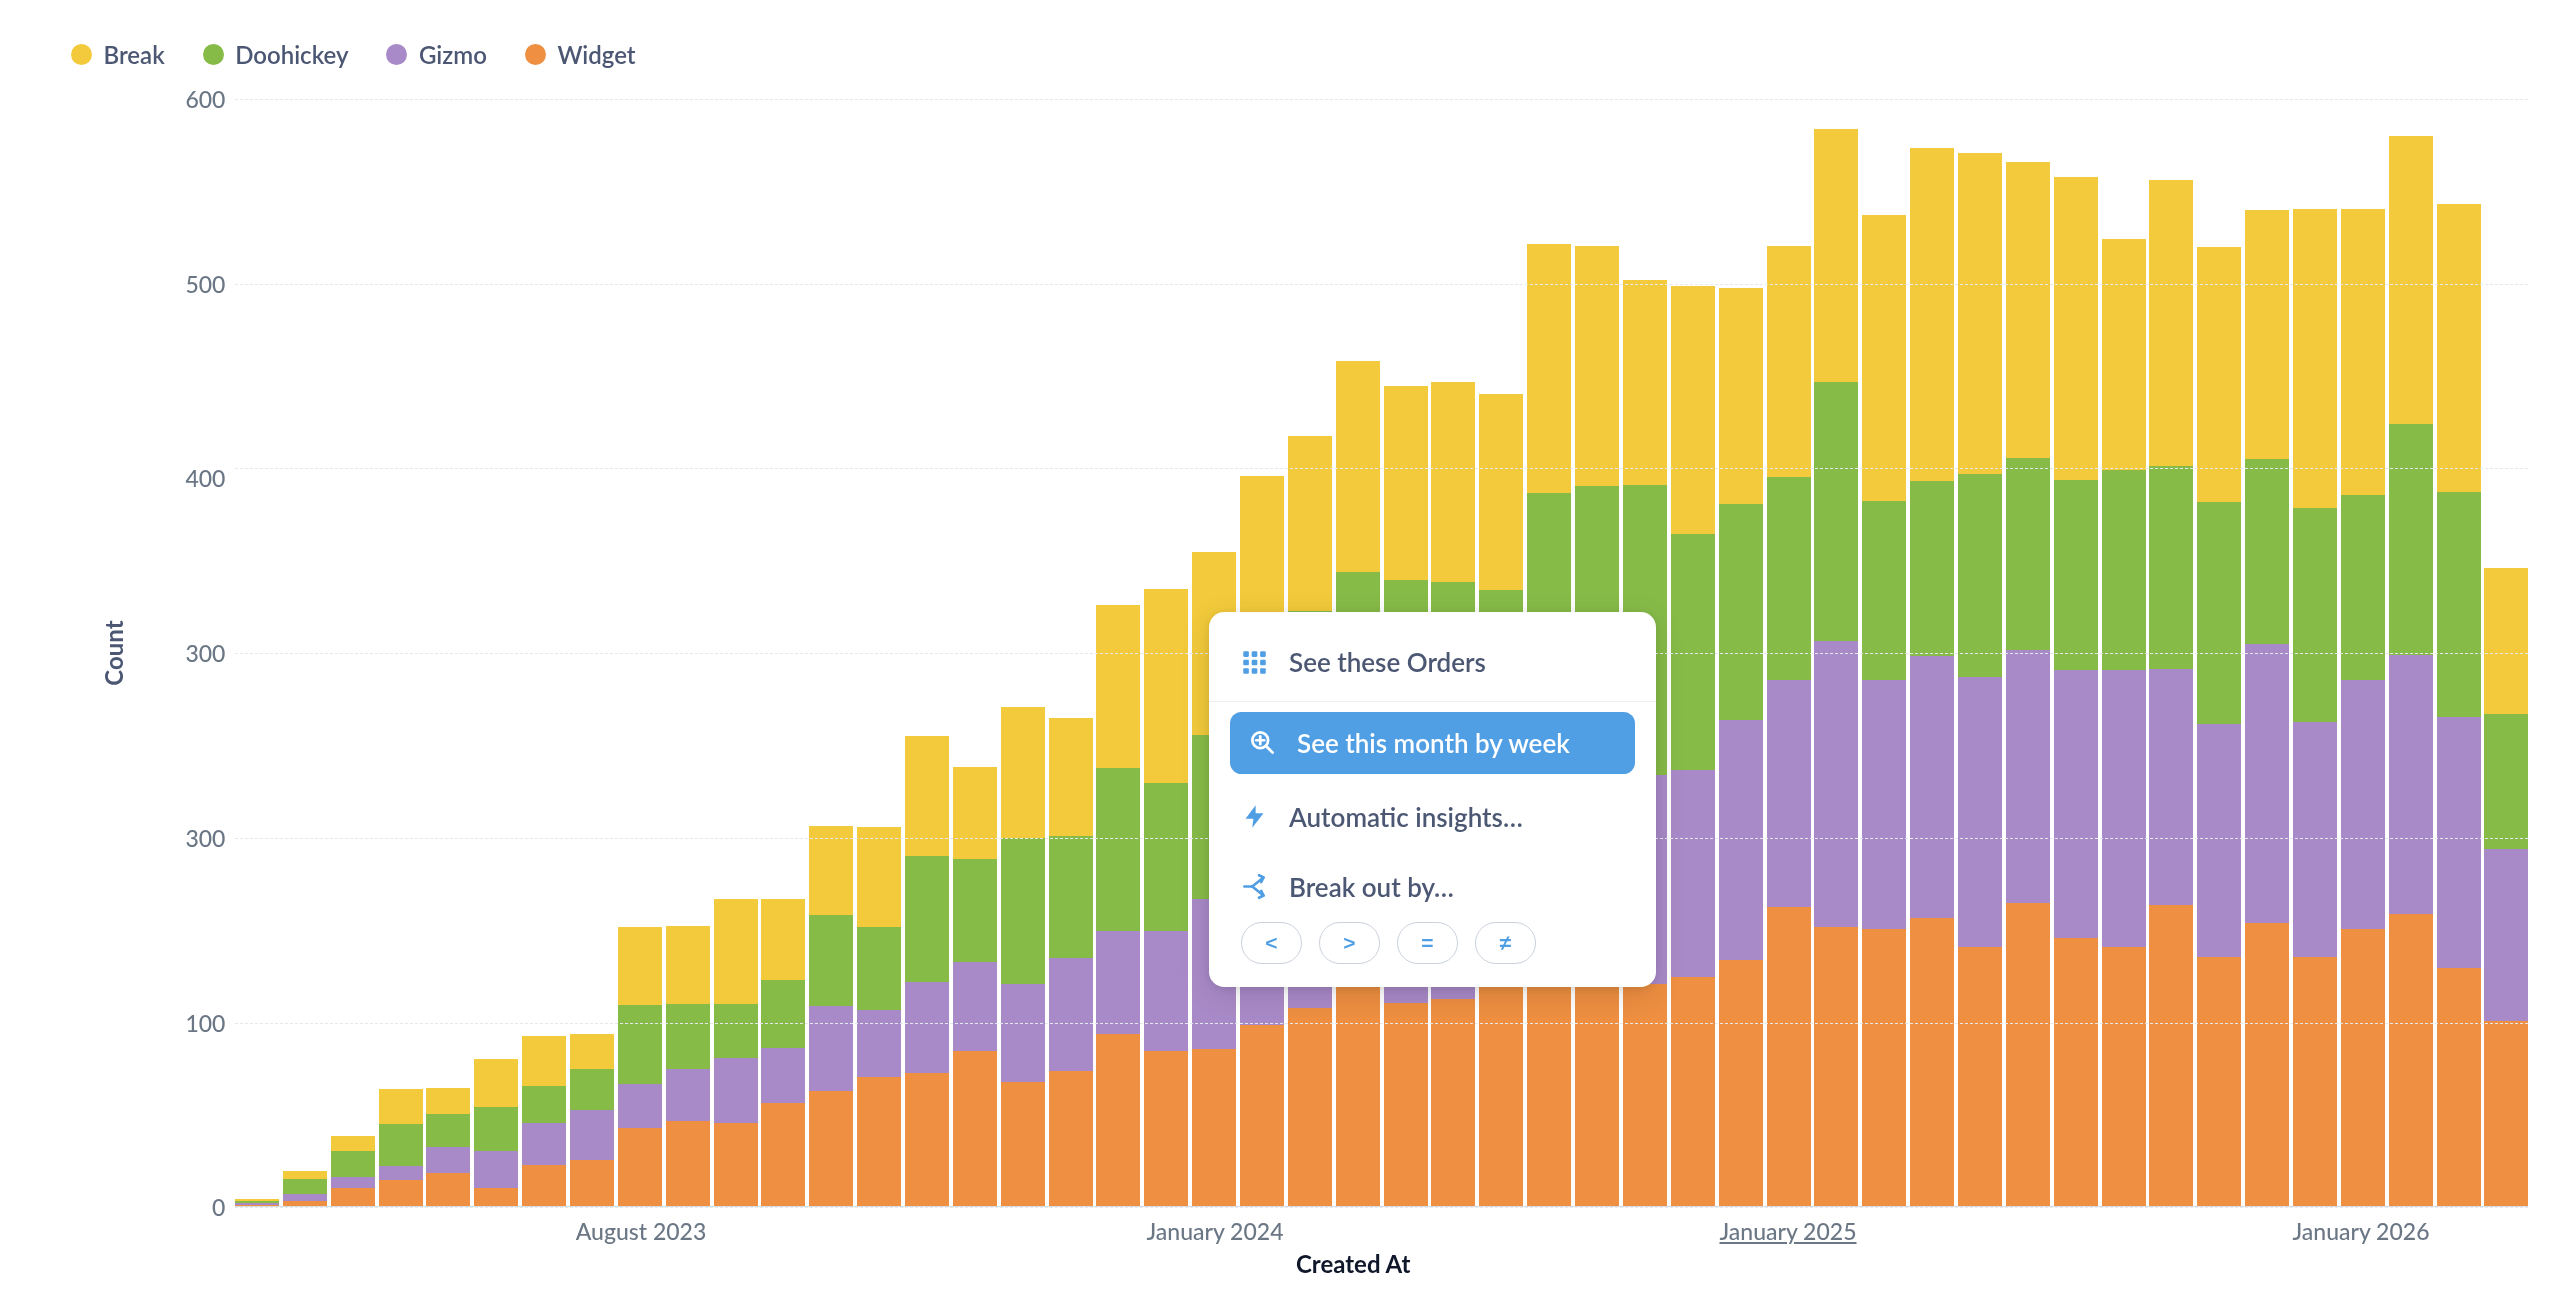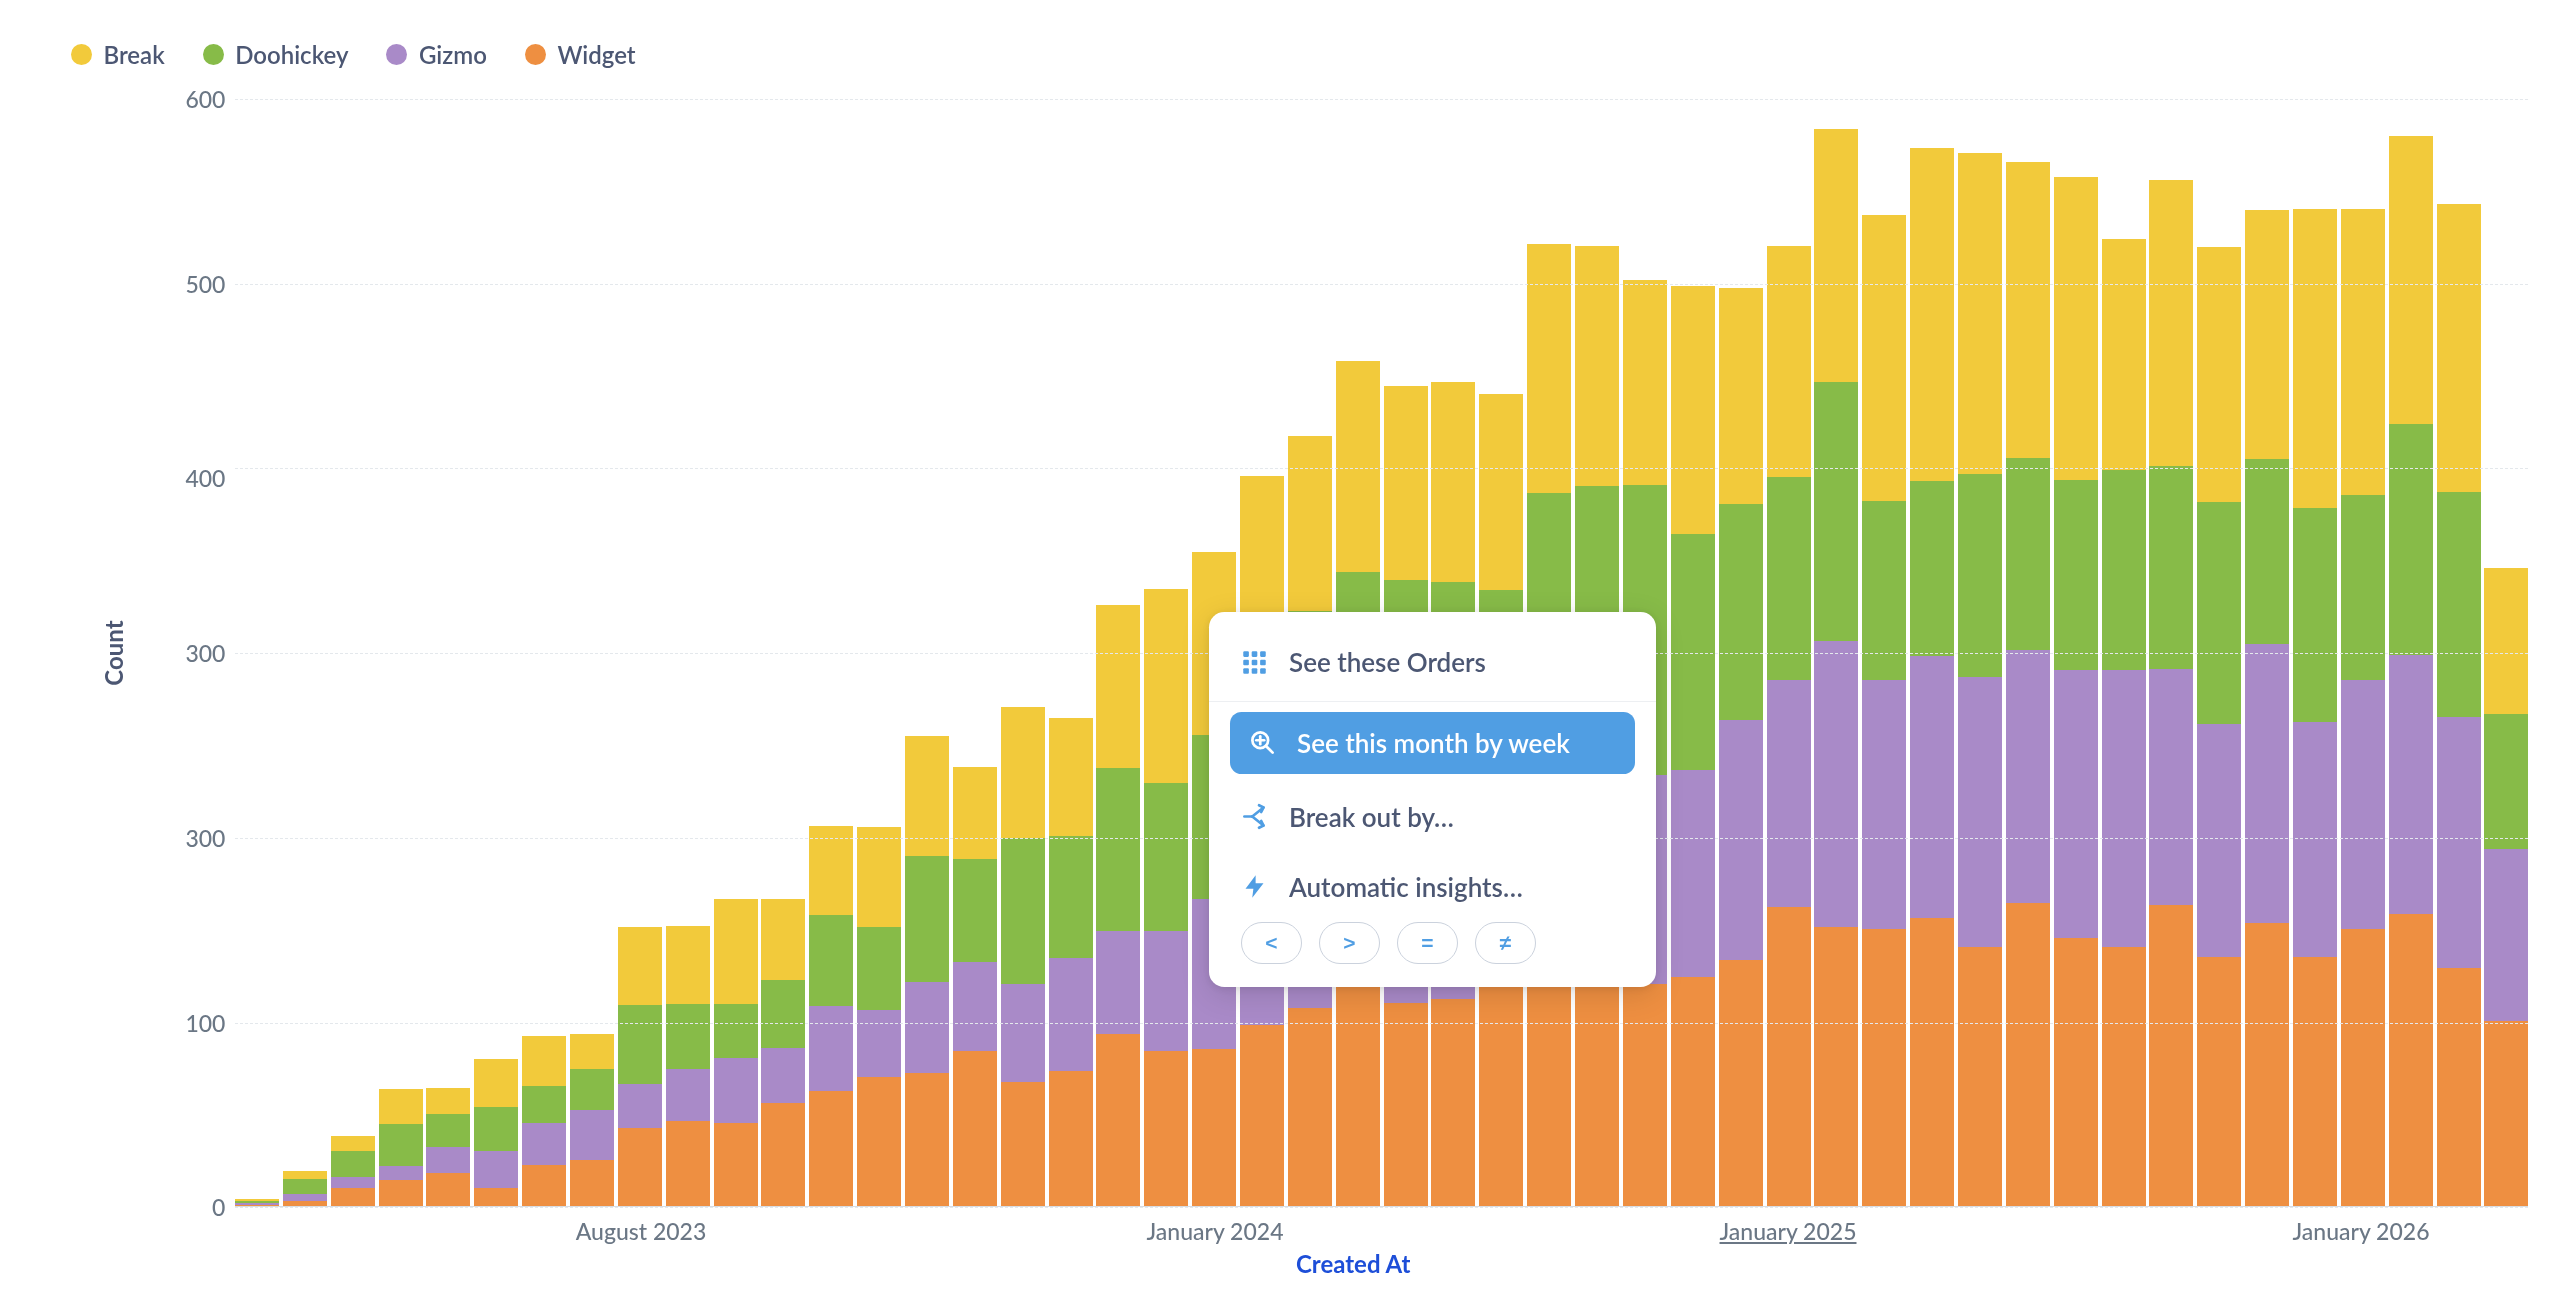--- a/index.html
+++ b/index.html
@@ -39,21 +39,21 @@
   .y-tick {
     position: absolute; left: -9.6px; width: 57px; text-align: right;
     color: #6B7785; font-size: 23px; font-weight: 500; transform: translateY(-50%);
   }
   .y-axis-title {
     position: absolute; left: -65px; top: 50%; transform: translate(-50%,-50%) rotate(-90deg);
     color: #4C5773; font-size: 24px; font-weight: 700;
   }
   .x-axis-title {
     position: absolute; left: 50%; transform: translateX(-50%);
-    color: #1d4ed8; font-size: 24px; font-weight: 700;
+    color: #0f172a; font-size: 24px; font-weight: 700;
     bottom: -71px;
   }
   .x-tick {
     position: absolute; bottom: -38px; transform: translateX(-50%);
     color: #6B7785; font-size: 23px; font-weight: 500; white-space: nowrap;
   }
 
   .bars {
     position: absolute; left: 57px; right: 0; top: 0; bottom: 0;
     display: flex; justify-content: space-between; align-items: flex-end;
@@ -470,38 +470,38 @@
           <circle cx="10" cy="10" r="7"></circle>
           <line x1="15.5" y1="15.5" x2="21" y2="21"></line>
           <line x1="10" y1="6.5" x2="10" y2="13.5"></line>
           <line x1="6.5" y1="10" x2="13.5" y2="10"></line>
         </svg>
     </span>
     <span>See this month by week</span>
   </div>
   <div class="popover-row">
     <span class="icon">
+      <svg viewBox="0 0 24 24" fill="#509EE3">
+          <path d="M13 2 L4 14 H11 L10 22 L20 9 H13 Z"></path>
+        </svg>
+    </span>
+    <span>Automatic insights…</span>
+  </div>
+  <div class="popover-row">
+    <span class="icon">
       <svg viewBox="0 0 24 24" fill="none" stroke="#509EE3" stroke-width="2.4" stroke-linecap="round" stroke-linejoin="round">
           <path d="M3 12 L10 12"></path>
           <path d="M10 12 L20 4"></path>
           <path d="M10 12 L20 20"></path>
           <polyline points="16,2 20,4 18,8"></polyline>
           <polyline points="18,16 20,20 16,22"></polyline>
         </svg>
     </span>
     <span>Break out by…</span>
   </div>
-  <div class="popover-row">
-    <span class="icon">
-      <svg viewBox="0 0 24 24" fill="#509EE3">
-          <path d="M13 2 L4 14 H11 L10 22 L20 9 H13 Z"></path>
-        </svg>
-    </span>
-    <span>Automatic insights…</span>
-  </div>
   <div class="op-row">
     <button class="op-btn">&lt;</button>
     <button class="op-btn">&gt;</button>
     <button class="op-btn">=</button>
     <button class="op-btn">≠</button>
   </div>
 </div>
 
 
 </body></html>

